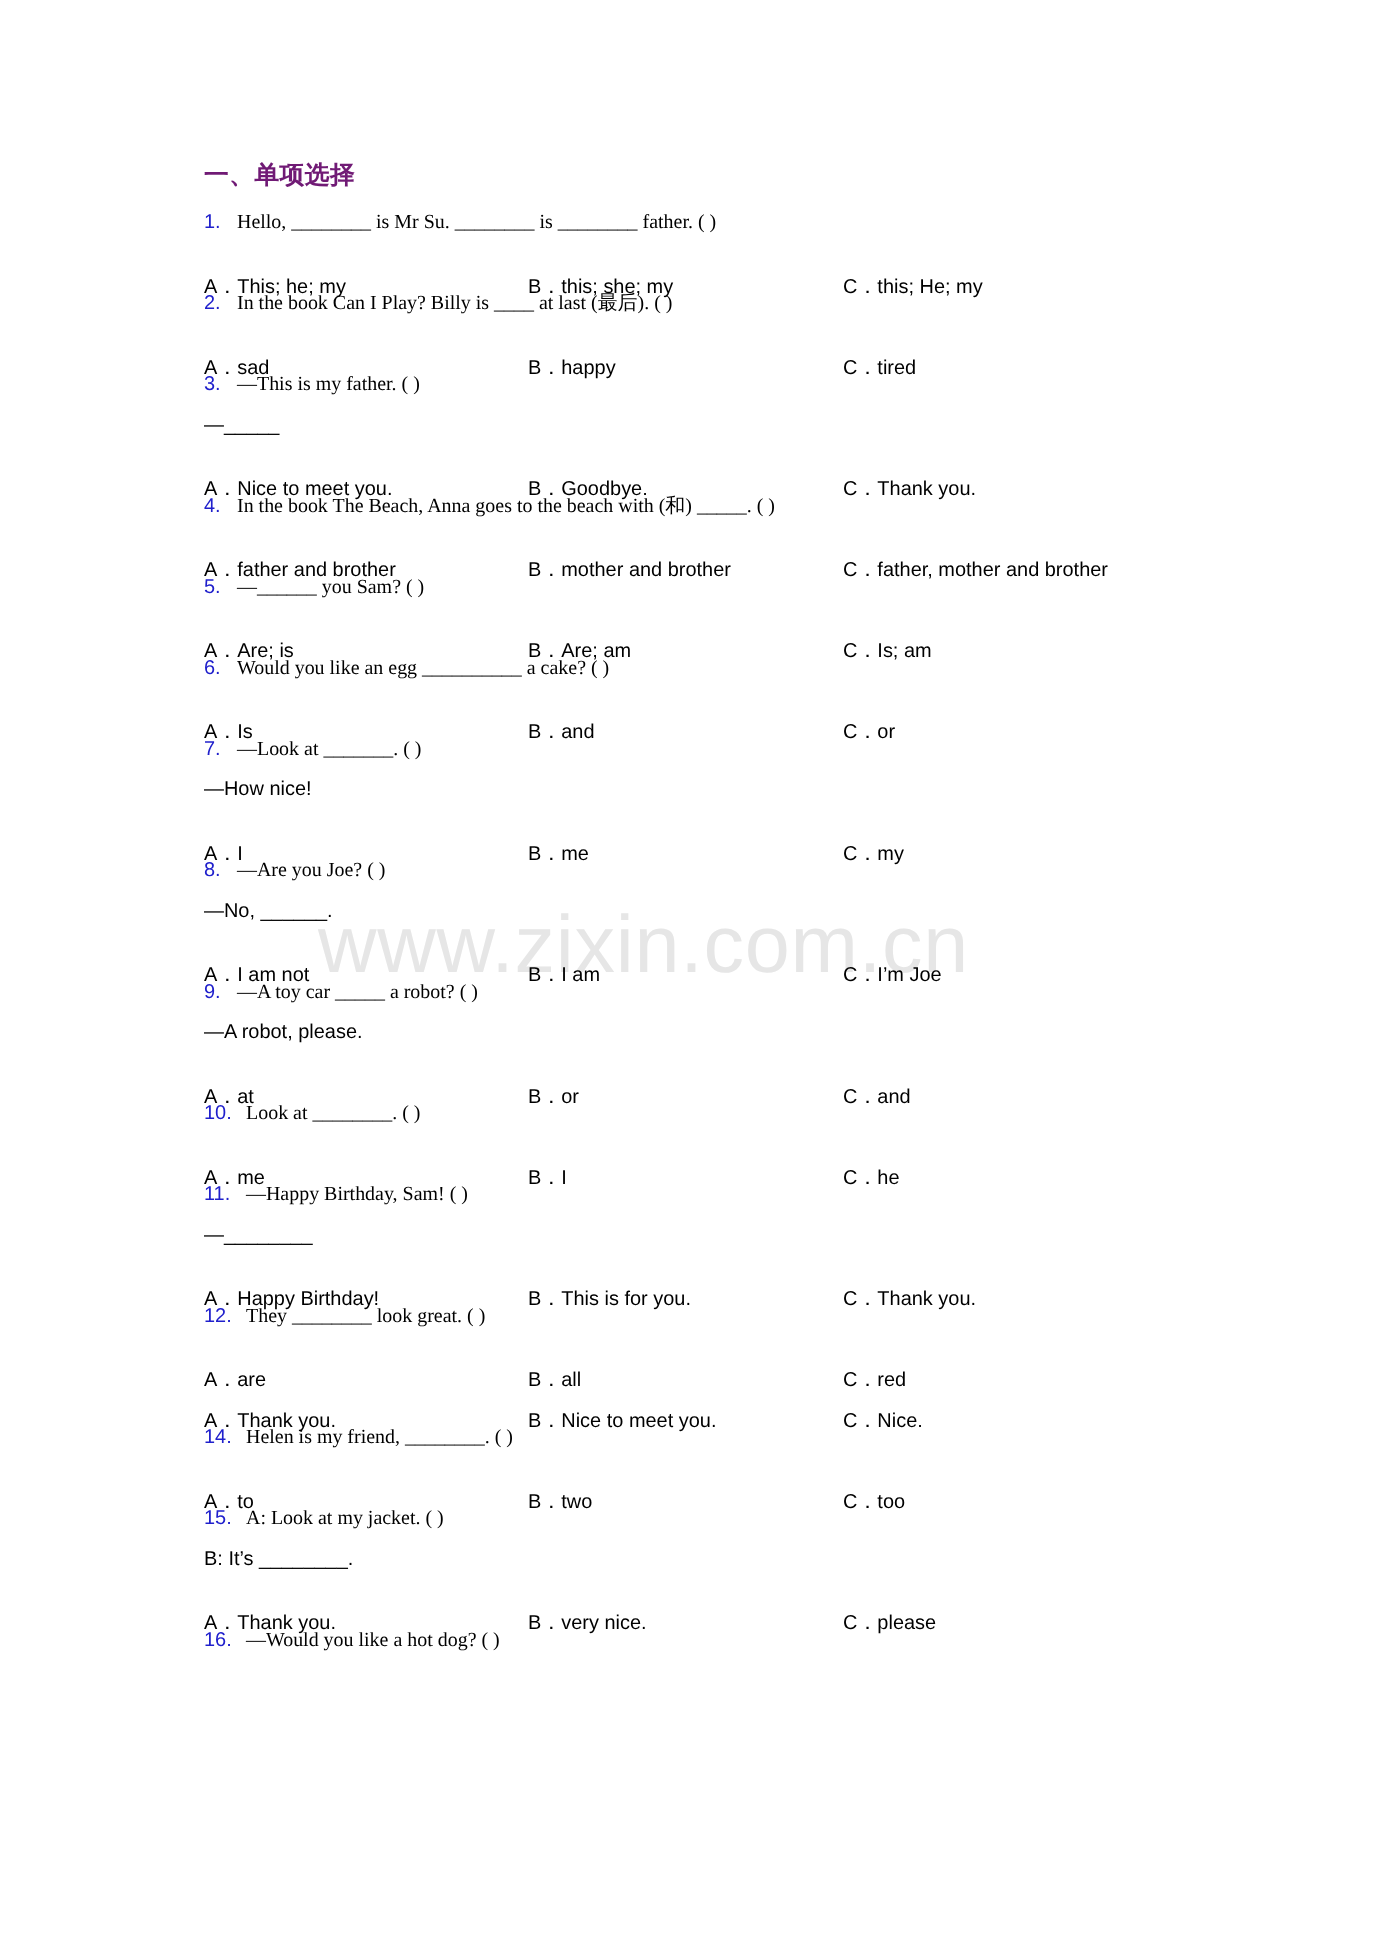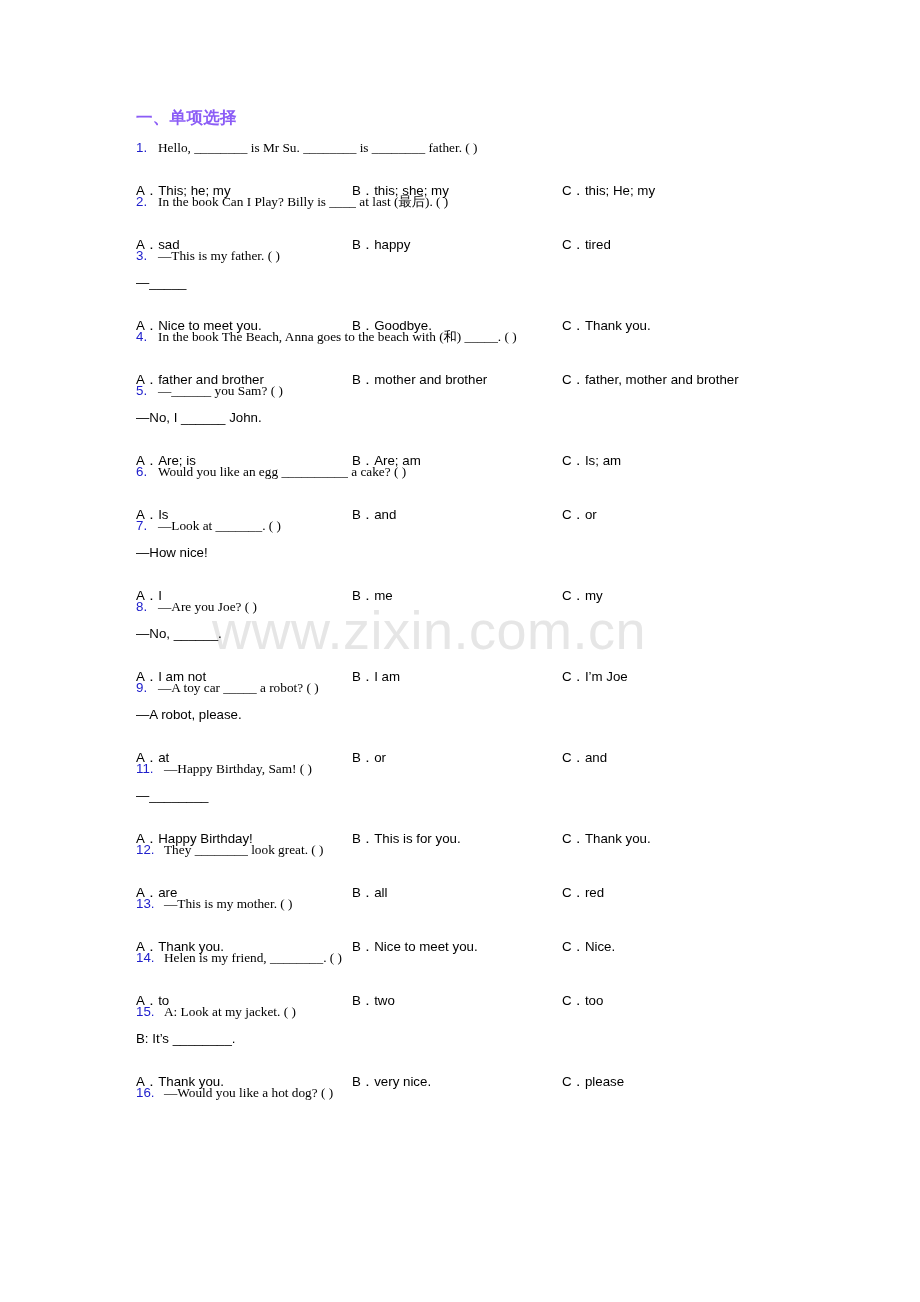--- a/index.html
+++ b/index.html
@@ -48,21 +48,21 @@
     position: absolute;
     left: 136px;
     top: 106px;
     width: 700px;
     z-index: 2;
   }
 
   .section-heading {
     font-size: 16.5px;
     font-weight: bold;
-    color: #8b5cf6;
+    color: #701a75;
     line-height: 22px;
     margin: 0 0 6px 0;
     letter-spacing: 0.3px;
   }
 
   
   .q-block {
     margin: 0;
   }
 
@@ -162,21 +162,20 @@
         <div class="q-block">
           <div class="line q-line"><span class="q-num">4.</span><span class="q-text">In the book The Beach, Anna goes to the beach with (和) _____. (  )</span></div>
           <div class="line opt-row">
             <span class="opt opt-a"><span class="opt-letter">A．</span><span class="opt-text">father and brother</span></span>
             <span class="opt opt-b"><span class="opt-letter">B．</span><span class="opt-text">mother and brother</span></span>
             <span class="opt opt-c"><span class="opt-letter">C．</span><span class="opt-text">father, mother and brother</span></span>
           </div>
         </div>
         <div class="q-block">
           <div class="line q-line"><span class="q-num">5.</span><span class="q-text">—______ you Sam? (  )</span></div>
-          <div class="line cont-line">—No, I ______ John.</div>
           <div class="line opt-row">
             <span class="opt opt-a"><span class="opt-letter">A．</span><span class="opt-text">Are; is</span></span>
             <span class="opt opt-b"><span class="opt-letter">B．</span><span class="opt-text">Are; am</span></span>
             <span class="opt opt-c"><span class="opt-letter">C．</span><span class="opt-text">Is; am</span></span>
           </div>
         </div>
         <div class="q-block">
           <div class="line q-line"><span class="q-num">6.</span><span class="q-text">Would you like an egg __________ a cake? (  )</span></div>
           <div class="line opt-row">
             <span class="opt opt-a"><span class="opt-letter">A．</span><span class="opt-text">Is</span></span>
@@ -205,38 +204,45 @@
         <div class="q-block">
           <div class="line q-line"><span class="q-num">9.</span><span class="q-text">—A toy car _____ a robot? (  )</span></div>
           <div class="line cont-line">—A robot, please.</div>
           <div class="line opt-row">
             <span class="opt opt-a"><span class="opt-letter">A．</span><span class="opt-text">at</span></span>
             <span class="opt opt-b"><span class="opt-letter">B．</span><span class="opt-text">or</span></span>
             <span class="opt opt-c"><span class="opt-letter">C．</span><span class="opt-text">and</span></span>
           </div>
         </div>
         <div class="q-block">
+          <div class="line q-line"><span class="q-num wide">10.</span><span class="q-text">Look at ________. (     )</span></div>
+          <div class="line opt-row">
+            <span class="opt opt-a"><span class="opt-letter">A．</span><span class="opt-text">me</span></span>
+            <span class="opt opt-b"><span class="opt-letter">B．</span><span class="opt-text">I</span></span>
+            <span class="opt opt-c"><span class="opt-letter">C．</span><span class="opt-text">he</span></span>
+          </div>
+        </div>
+        <div class="q-block">
           <div class="line q-line"><span class="q-num wide">11.</span><span class="q-text">—Happy Birthday, Sam! (  )</span></div>
           <div class="line cont-line">—________</div>
           <div class="line opt-row">
             <span class="opt opt-a"><span class="opt-letter">A．</span><span class="opt-text">Happy Birthday!</span></span>
             <span class="opt opt-b"><span class="opt-letter">B．</span><span class="opt-text">This is for you.</span></span>
             <span class="opt opt-c"><span class="opt-letter">C．</span><span class="opt-text">Thank you.</span></span>
           </div>
         </div>
         <div class="q-block">
           <div class="line q-line"><span class="q-num wide">12.</span><span class="q-text">They ________ look great. (  )</span></div>
           <div class="line opt-row">
             <span class="opt opt-a"><span class="opt-letter">A．</span><span class="opt-text">are</span></span>
             <span class="opt opt-b"><span class="opt-letter">B．</span><span class="opt-text">all</span></span>
             <span class="opt opt-c"><span class="opt-letter">C．</span><span class="opt-text">red</span></span>
           </div>
         </div>
         <div class="q-block">
-          <div class="line q-line"><span class="q-num wide">13.</span><span class="q-text">—This is my mother. (  )</span></div>
           <div class="line opt-row">
             <span class="opt opt-a"><span class="opt-letter">A．</span><span class="opt-text">Thank you.</span></span>
             <span class="opt opt-b"><span class="opt-letter">B．</span><span class="opt-text">Nice to meet you.</span></span>
             <span class="opt opt-c"><span class="opt-letter">C．</span><span class="opt-text">Nice.</span></span>
           </div>
         </div>
         <div class="q-block">
           <div class="line q-line"><span class="q-num wide">14.</span><span class="q-text">Helen is my friend, ________. (  )</span></div>
           <div class="line opt-row">
             <span class="opt opt-a"><span class="opt-letter">A．</span><span class="opt-text">to</span></span>

